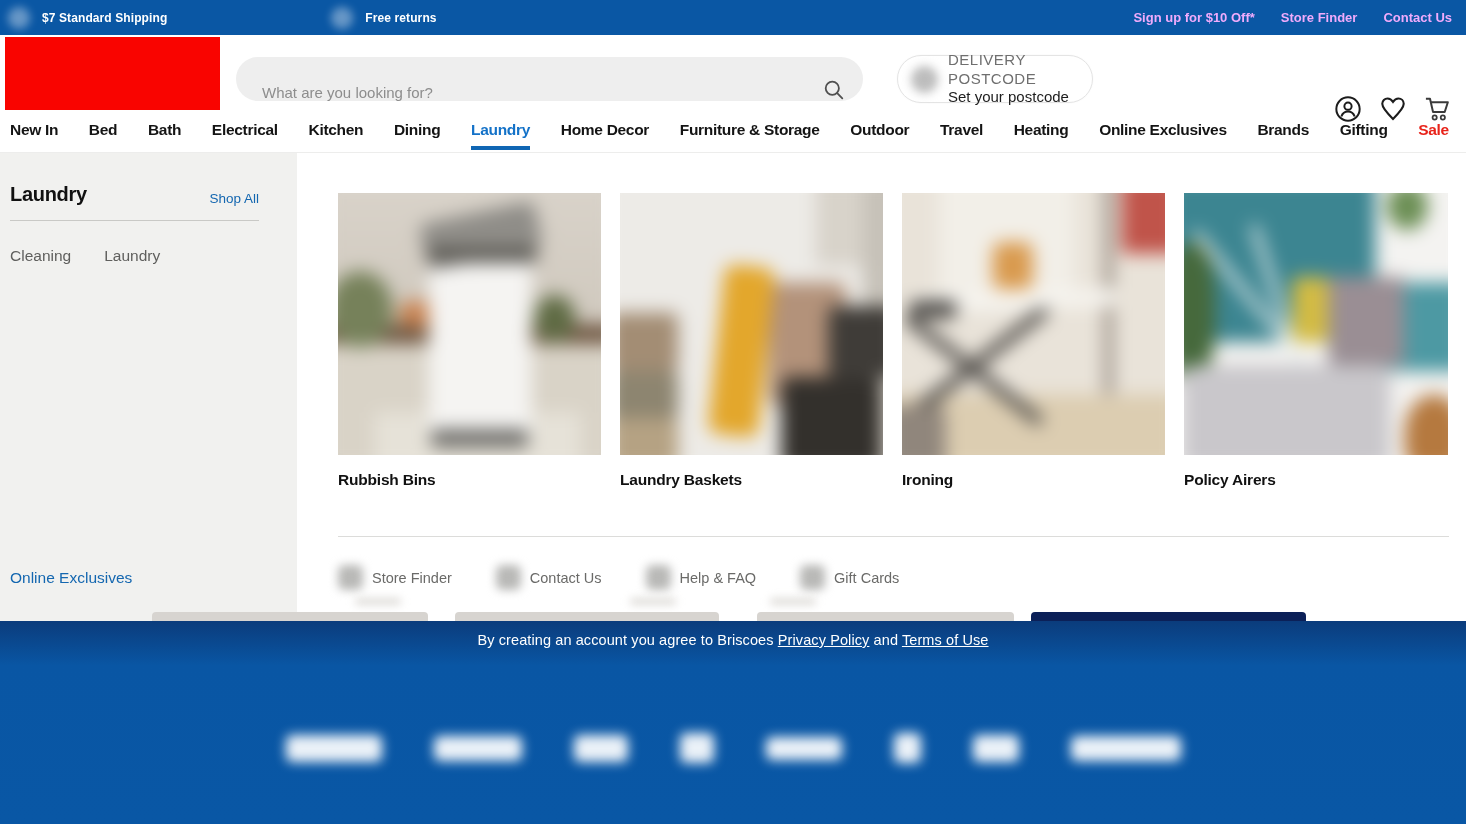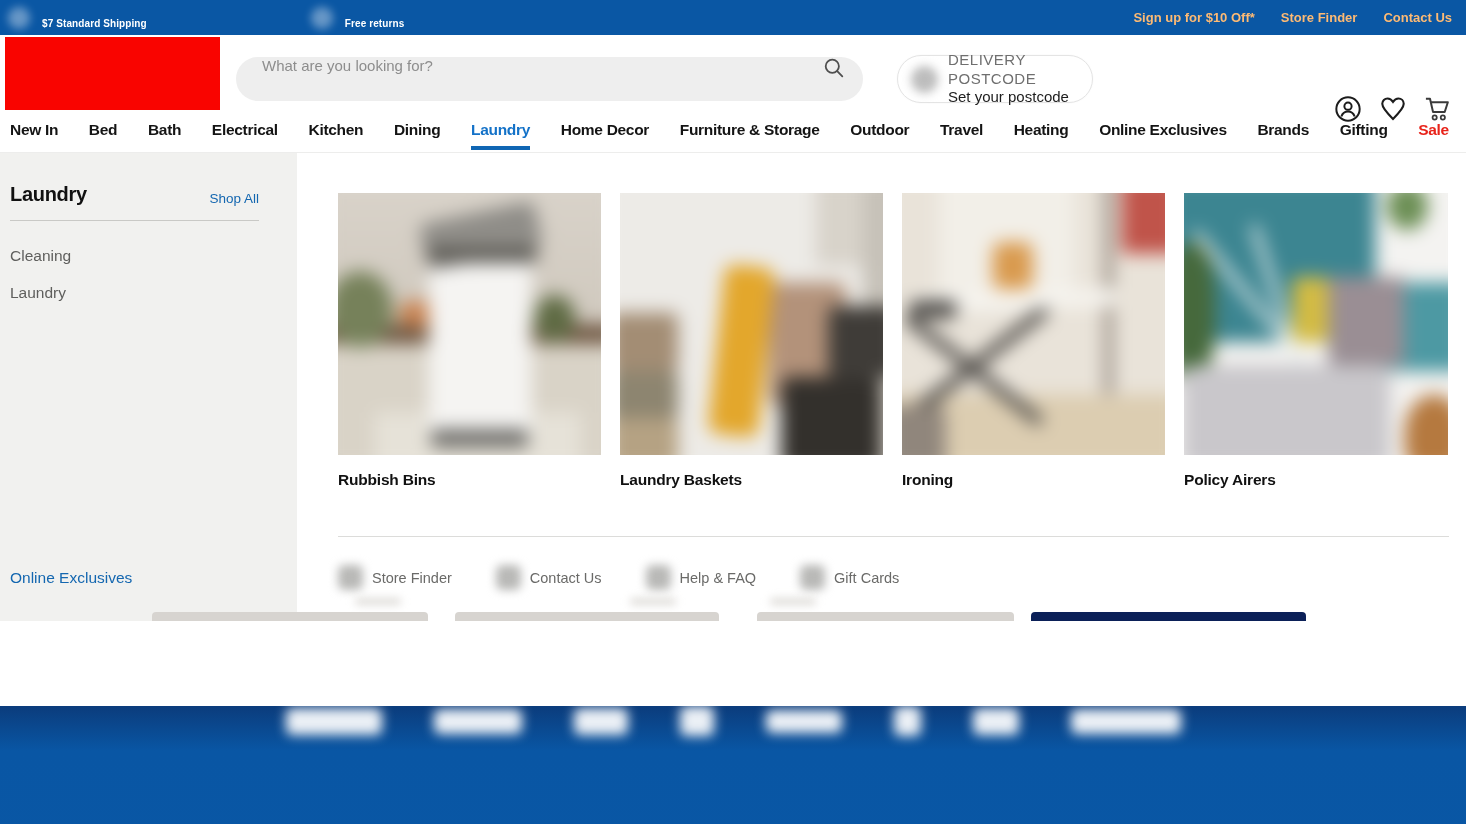--- a/index.html
+++ b/index.html
@@ -2,30 +2,30 @@
 <html><head>
 <meta charset="utf-8">
 <style>
   * { margin:0; padding:0; box-sizing:border-box; }
   html,body { width:1466px; height:824px; }
   body { font-family:"Liberation Sans", sans-serif; background:#fff; overflow:hidden; position:relative; }
 
   
   .topbar { height:35px; background:#0a57a4; display:flex; align-items:center; justify-content:space-between; padding:0 14px 0 8px; }
   .topbar-left { display:flex; align-items:center; gap:12px; }
-  .topbar-item { display:flex; align-items:flex-end; gap:12px; color:#fff; font-size:10px; font-weight:700; letter-spacing:.1px; }
+  .topbar-item { display:flex; align-items:center; gap:12px; color:#fff; font-size:12px; font-weight:700; letter-spacing:.1px; }
   .blur-dot { width:22px; height:22px; border-radius:50%; background:rgba(255,255,255,.38); filter:blur(4px); }
   .topbar-gap { width:140px; }
   .topbar-right { display:flex; align-items:center; gap:26px; }
-  .topbar-link { color:#fdba74; font-size:13px; font-weight:700; cursor:pointer; }
+  .topbar-link { color:#f0abfc; font-size:13px; font-weight:700; cursor:pointer; }
 
   
   .header { height:78px; background:#fff; position:relative; }
   .logo-block { position:absolute; left:5px; top:2px; width:215px; height:73px; background:#f90400; }
-  .search-wrap { position:absolute; left:236px; top:22px; width:627px; height:44px; background:#eeeeee; border-radius:22px; display:flex; align-items:flex-start; padding:0 18px 0 26px; }
+  .search-wrap { position:absolute; left:236px; top:22px; width:627px; height:44px; background:#eeeeee; border-radius:22px; display:flex; align-items:flex-end; padding:0 18px 0 26px; }
   .search-input { flex:1; border:none; outline:none; background:transparent; font-size:15px; color:#333; font-family:"Liberation Sans",sans-serif; }
   .search-input::placeholder { color:#8d8d8d; }
   .pill { position:absolute; top:20px; height:48px; width:196px; background:#fff; border:1px solid #e4e4e4; border-radius:26px; display:flex; align-items:center; gap:10px; padding:0 10px 0 13px; cursor:pointer; box-shadow:0 0 0 1px rgba(0,0,0,0.01); }
   .pill-icon { width:27px; height:27px; border-radius:50%; background:#bdbdbd; filter:blur(5px); flex-shrink:0; }
   .pill-texts { display:flex; flex-direction:column; line-height:1.25; }
   .pill-label { font-size:15px; color:#6f6f6f; letter-spacing:.5px; }
   .pill-value { font-size:15px; color:#1c1c1c; }
   .pill-delivery { left:897px; }
   .pill-store { left:1117px; }
   .hicon { position:absolute; top:66px; width:30px; height:30px; background:none; border:none; cursor:pointer; padding:0; margin-top:-33px;}
@@ -41,21 +41,21 @@
   .nav-item.active::after { content:""; position:absolute; left:0; right:0; bottom:0; height:4px; background:#1066b4; }
   .nav-item.sale { color:#e8231a; }
 
   
   .content { display:flex; height:468px; position:relative; background:#fff; }
   .sidebar { width:297px; background:#f1f1ef; position:relative; padding:30px 38px 0 10px; flex-shrink:0; }
   .sidebar-head { display:flex; align-items:flex-end; justify-content:space-between; }
   .sidebar-title { font-size:20px; font-weight:700; color:#111; letter-spacing:-.3px; }
   .shop-all { font-size:13.5px; color:#1467b0; cursor:pointer; }
   .sidebar-divider { height:1px; background:#c9c9c6; margin:14px 0 0; }
-  .sidebar-list { margin-top:26px; display:flex; flex-direction:column; gap:19px; }
+  .sidebar-list { margin-top:26px; display:flex; gap:33px; }
   .sidebar-link { font-size:15.5px; color:#5f5f5d; cursor:pointer; }
   .sidebar-online { position:absolute; left:10px; bottom:34px; font-size:15.5px; color:#1467b0; cursor:pointer; }
 
   .main { flex:1; padding:40px 12px 0 41px; position:relative; }
   .cards { display:flex; gap:19px; }
   .card { width:263px; cursor:pointer; }
   .card:last-child { width:264px; }
   .card-img { width:100%; height:262px; overflow:hidden; position:relative; background:#ddd; }
   .card-img .art { position:absolute; inset:0; filter:blur(8px); transform:scale(1.12); }
   .card-title { margin-top:16px; font-size:15.5px; font-weight:700; color:#111; letter-spacing:-.2px; }
@@ -333,20 +333,23 @@
     <span class="stub-label" style="left:630px; bottom:16px;"></span>
     <span class="stub-label" style="left:770px; bottom:16px;"></span>
     <div class="stub stub-1"></div>
     <div class="stub stub-2"></div>
     <div class="stub stub-3"></div>
     <div class="stub stub-btn"></div>
   </div>
 </div>
 
 <div class="footer">
+  <div class="agreement">
+    <span>By creating an account you agree to Briscoes </span><a>Privacy Policy</a><span> and </span><a>Terms of Use</a>
+  </div>
   <div class="payments">
     <span class="pay p0"></span>
     <span class="pay p1"></span>
     <span class="pay p2"></span>
     <span class="pay p3"></span>
     <span class="pay p4"></span>
     <span class="pay p5"></span>
     <span class="pay p6"></span>
     <span class="pay p7"></span>
   </div>

